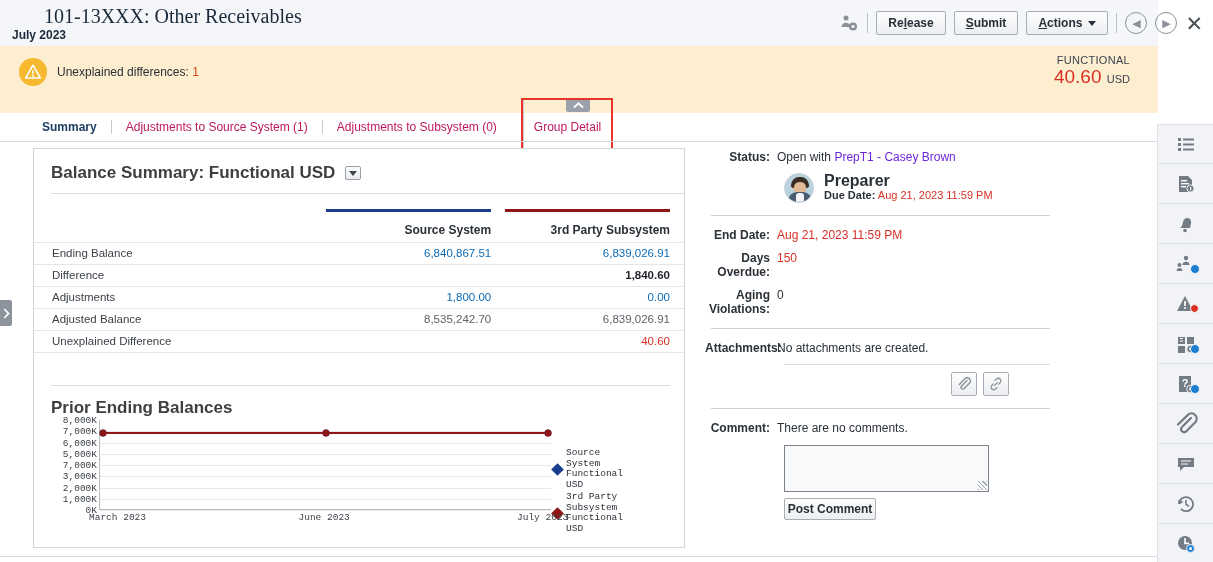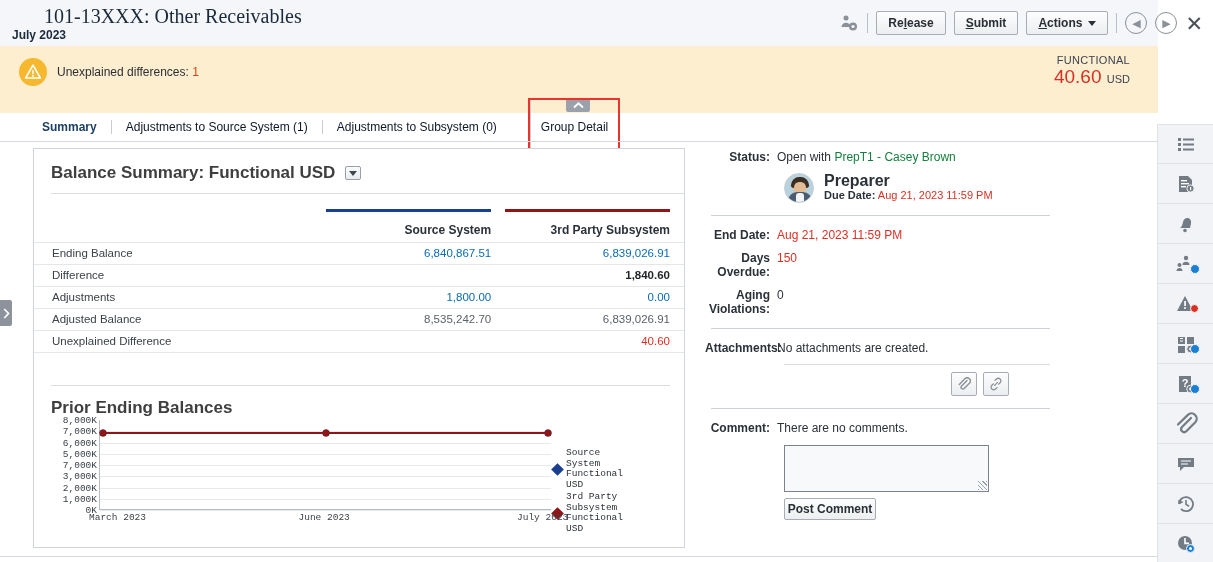--- a/index.html
+++ b/index.html
@@ -71,25 +71,25 @@
   #banner-collapse {
     position:absolute; left:566px; top:98px; width:24px;height:14px;
     background:#9aa1ab;border-radius:2px;display:flex;align-items:center;justify-content:center;cursor:pointer;
   }
 
   
   #tabs {
     position:absolute; left:0; top:113px; width:1158px; height:28px;
     display:flex; align-items:center; padding-left:28px; gap:0;
   }
-  .tab { font-size:12px; color:#0f172a; padding:0 14px; cursor:pointer; white-space:nowrap; position:relative; }
+  .tab { font-size:12px; color:#be185d; padding:0 14px; cursor:pointer; white-space:nowrap; position:relative; }
   .tab.active { color:#1c3f63; font-weight:bold; }
   .tab + .tab { border-left:1px solid #c8ccd2; }
   .tab.highlight {
-    outline:2px solid #e8342a; outline-offset:0; padding:20px 10px; margin-left:19px;
+    outline:2px solid #e8342a; outline-offset:0; padding:20px 10px; margin-left:12px;
   }
   #tabs-rule { position:absolute; left:0; top:141px; width:1158px; height:1px; background:#d6dae0; }
 
   
   #left-handle {
     position:absolute; left:0; top:300px; width:12px;height:26px;
     background:#8c939c; border-radius:0 2px 2px 0;
     display:flex;align-items:center;justify-content:center; cursor:pointer;
   }
 
@@ -138,21 +138,21 @@
   #legend { position:absolute; left:502px; top:28px; width:130px; }
   .leg-item { display:flex; align-items:center; gap:4px; margin-bottom:2px; }
   .leg-mark { width:9px;height:9px; transform:rotate(45deg); flex:0 0 9px; }
   .leg-txt { font-size:9.5px; color:#2b3138; line-height:10.5px; }
 
   
   #detail { position:absolute; left:705px; top:150px; width:345px; }
   .drow { display:flex; align-items:flex-start; margin-bottom:9px; }
   .dlbl { width:72px; flex:0 0 72px; text-align:right; font-size:12px; font-weight:bold; color:#2b3138; padding-right:7px; }
   .dval { font-size:12px; color:#2b3138; }
-  .dval a { color:#15803d; text-decoration:none; }
+  .dval a { color:#6d28d9; text-decoration:none; }
   #preparer-row { display:flex; gap:10px; padding-left:79px; margin-top:6px; }
   #avatar {
     width:30px;height:30px;border-radius:50%;
     background:radial-gradient(circle at 50% 38%, #d8c3a8 0 34%, #b9d3de 35% 100%);
     border:1px solid #c3ccd4; overflow:hidden; position:relative; flex:0 0 30px;
   }
   #avatar .hair { position:absolute; left:6px; top:3px; width:18px;height:11px; background:#3a2d24; border-radius:9px 9px 3px 3px; }
   #avatar .face { position:absolute; left:9px; top:8px; width:12px;height:13px; background:#e0bb96; border-radius:6px 6px 7px 7px; }
   #avatar .body { position:absolute; left:3px; bottom:0; width:24px;height:10px; background:#4a5e72; border-radius:9px 9px 0 0; }
   #avatar .shirt { position:absolute; left:11px; bottom:0; width:8px;height:9px; background:#f2f4f6; border-radius:3px 3px 0 0;}

